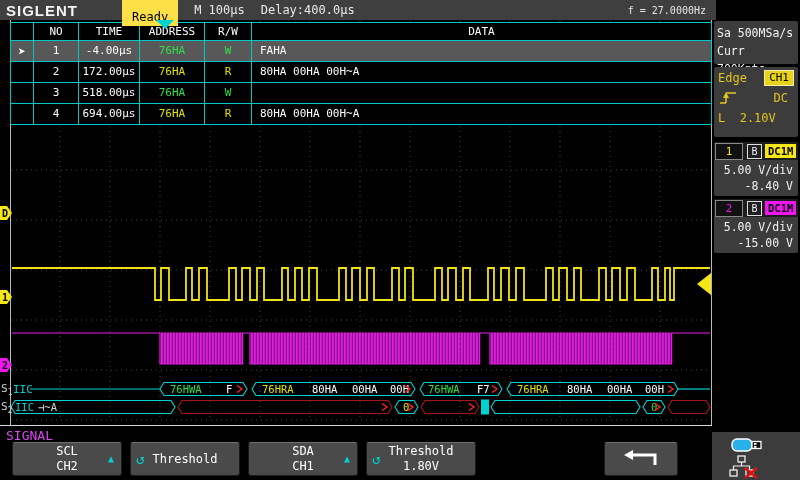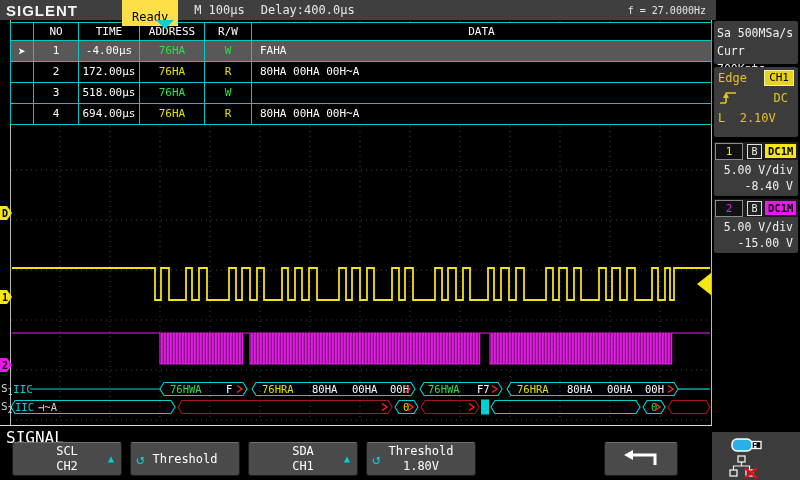--- a/index.html
+++ b/index.html
@@ -54,21 +54,21 @@
   .pre{white-space:pre;}
   .chpanel{position:absolute;left:714px;width:84px;height:54px;background:#3c3c3c;border-radius:2px;z-index:5;box-sizing:border-box;}
   #ch1p{top:142px;} #ch2p{top:199px;}
   .chhead{height:18px;display:flex;align-items:center;background:#1d1d1d;border-radius:2px 2px 0 0;padding-left:1px;}
   .chnum{width:26px;height:15px;line-height:15px;text-align:center;font-size:11px;background:#101010;border:1px solid #8a8a8a;}
   .bwb{width:13px;height:13px;line-height:13px;margin-left:4px;text-align:center;font-size:10px;color:#f0f0f0;border:1px solid #e0e0e0;background:#202020;}
   .coup{margin-left:3px;height:14px;line-height:14px;padding:0 3px;font-size:10.5px;color:#000;font-weight:bold;}
   .chbody{text-align:right;padding:2px 5px 0 0;color:#f2f2f2;font-size:11.5px;line-height:16px;}
   
   #bottombar{position:absolute;left:0;top:426px;width:800px;height:54px;background:#000;z-index:4;}
-  #signal-label{position:absolute;left:6px;top:2px;color:#ffffff;font-size:16px;}
+  #signal-label{position:absolute;left:6px;top:2px;color:#d946ef;font-size:13px;}
   .btn{position:absolute;top:16px;height:34px;width:110px;background:#4a4a4a;
     border:1px solid #1c1c1c;border-top:1px solid #707070;border-radius:3px;
     color:#fff;font-size:12px;display:flex;flex-direction:column;justify-content:center;
     text-align:center;line-height:15px;box-sizing:border-box;cursor:pointer;}
   .ic-up{position:absolute;right:7px;top:11px;color:#00d2d2;font-size:10px;line-height:10px;}
   .ic-knob{position:absolute;left:5px;top:9px;color:#00d2d2;font-size:14px;line-height:14px;}
   #btn-back{left:604px;width:74px;align-items:center;}
   
   #statpanel{position:absolute;left:712px;top:432px;width:88px;height:48px;background:#3c3c3c;z-index:5;}
   

